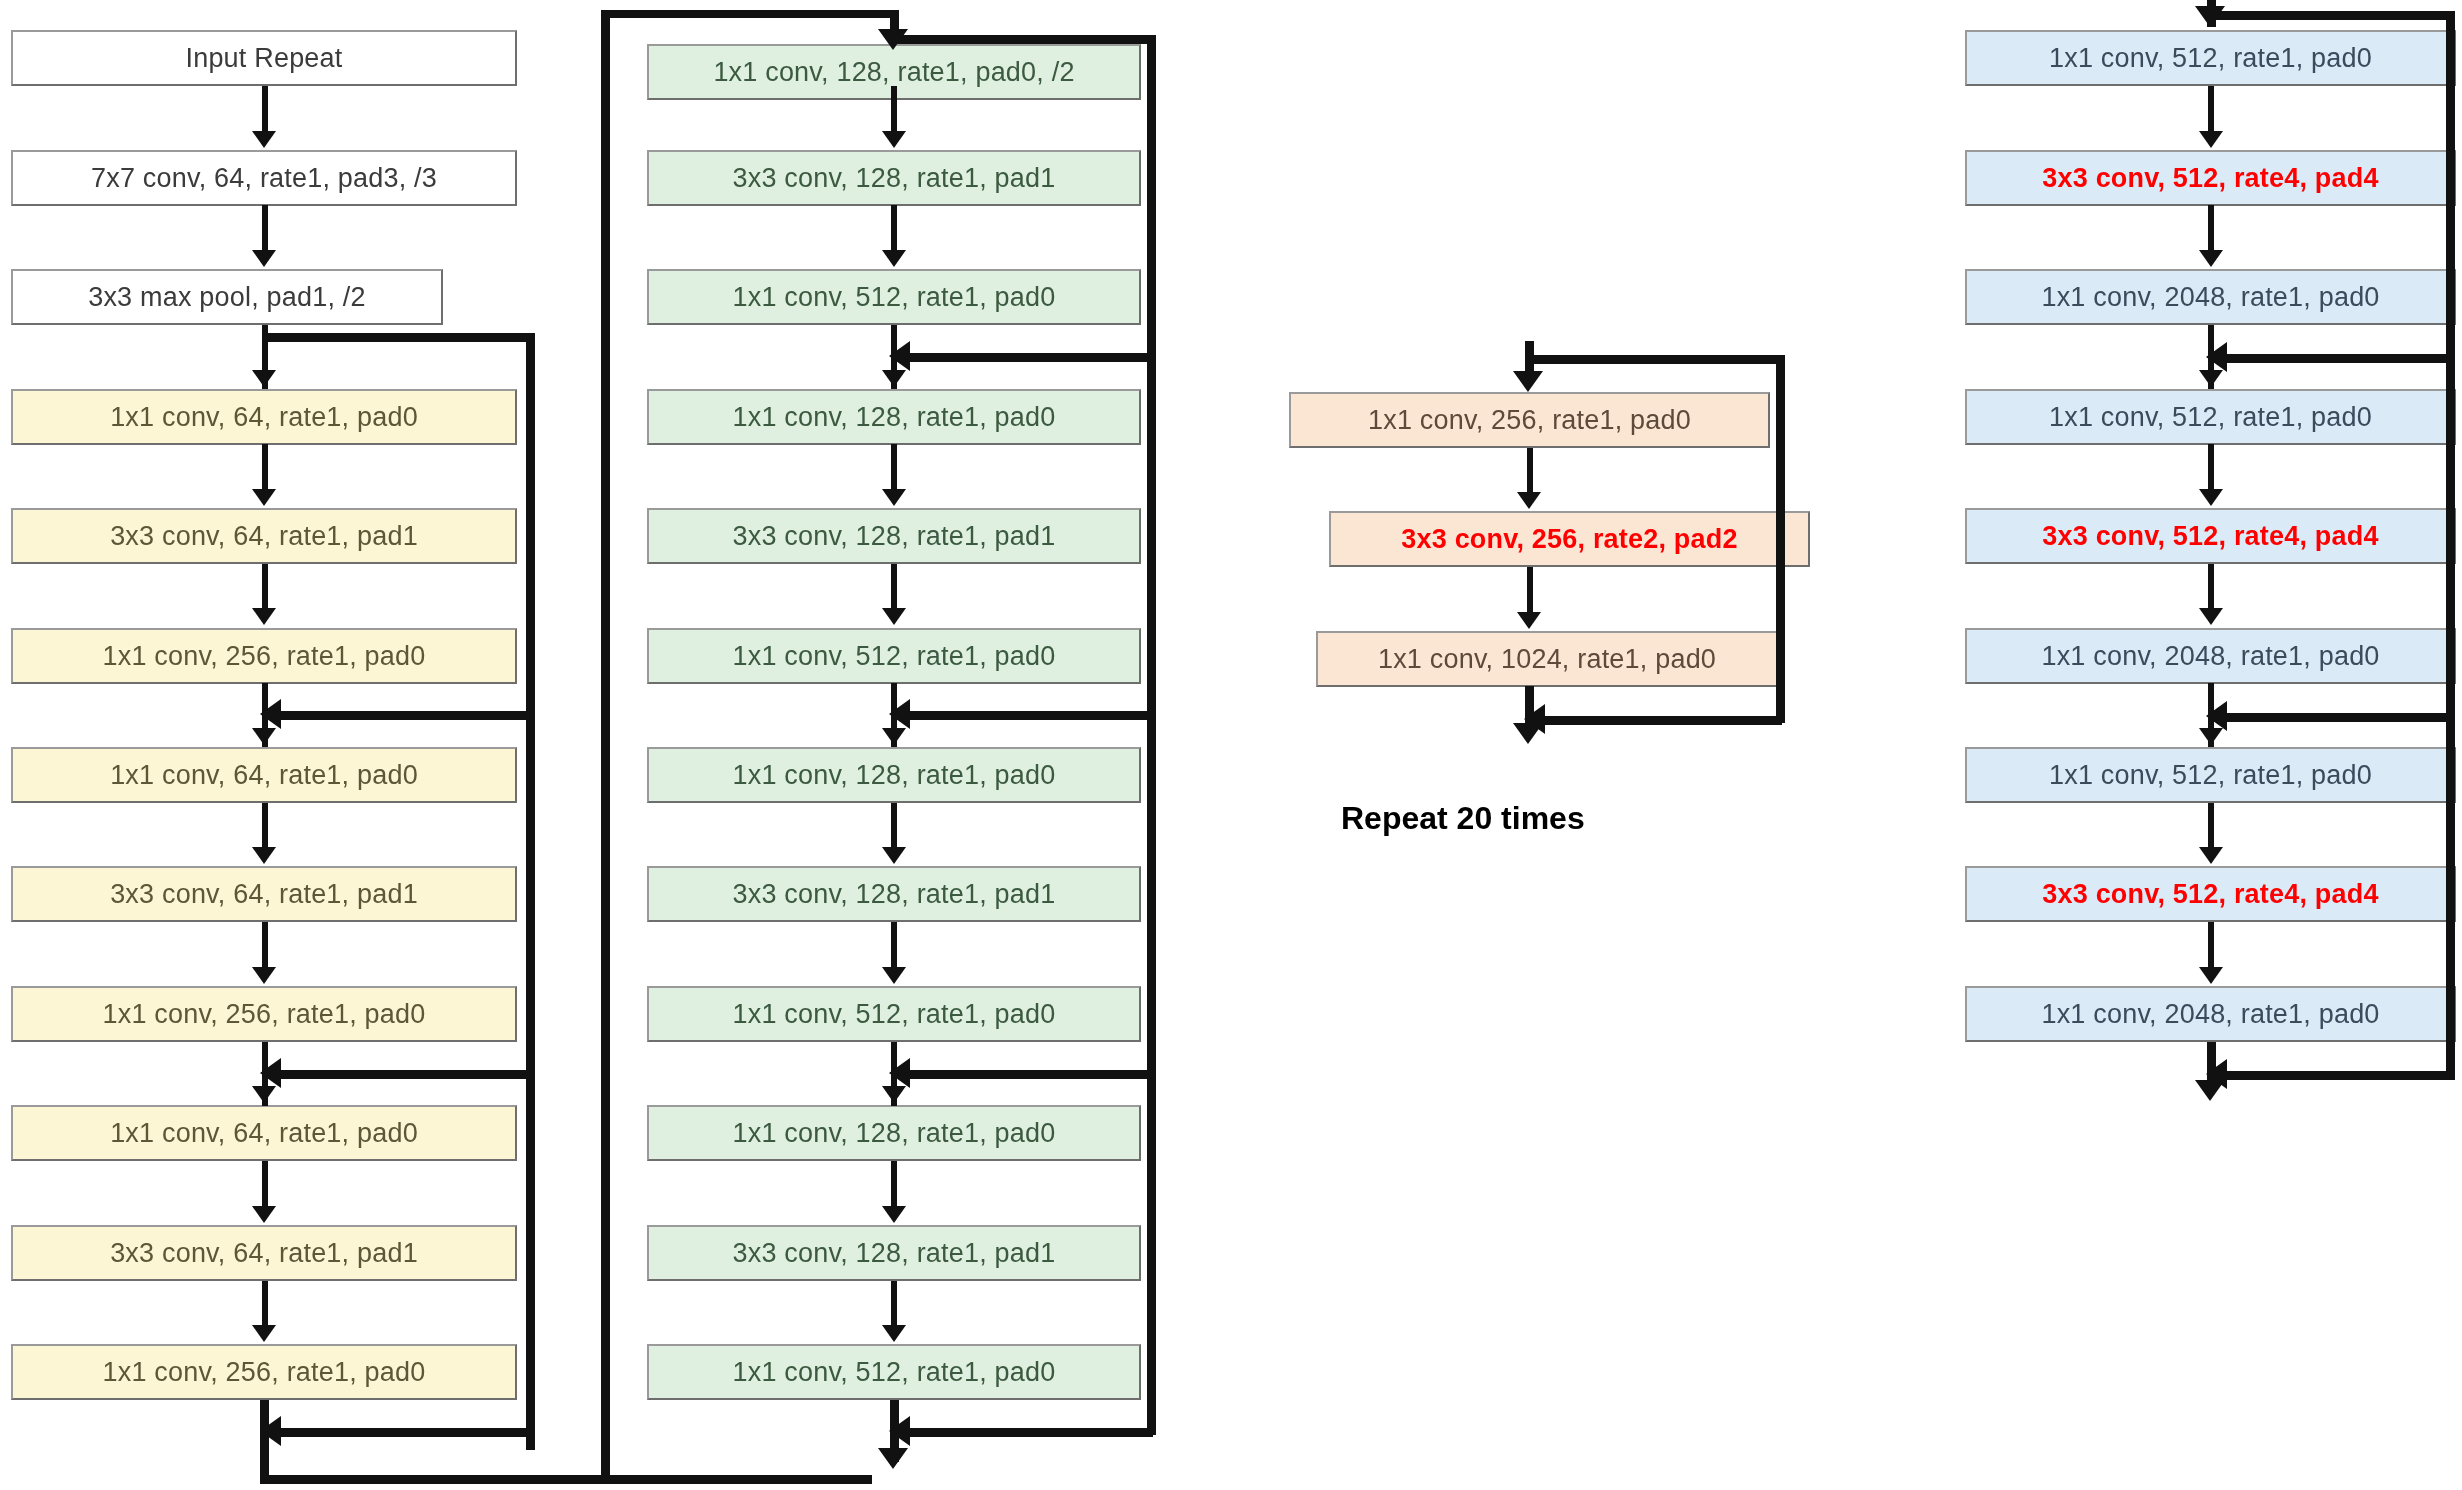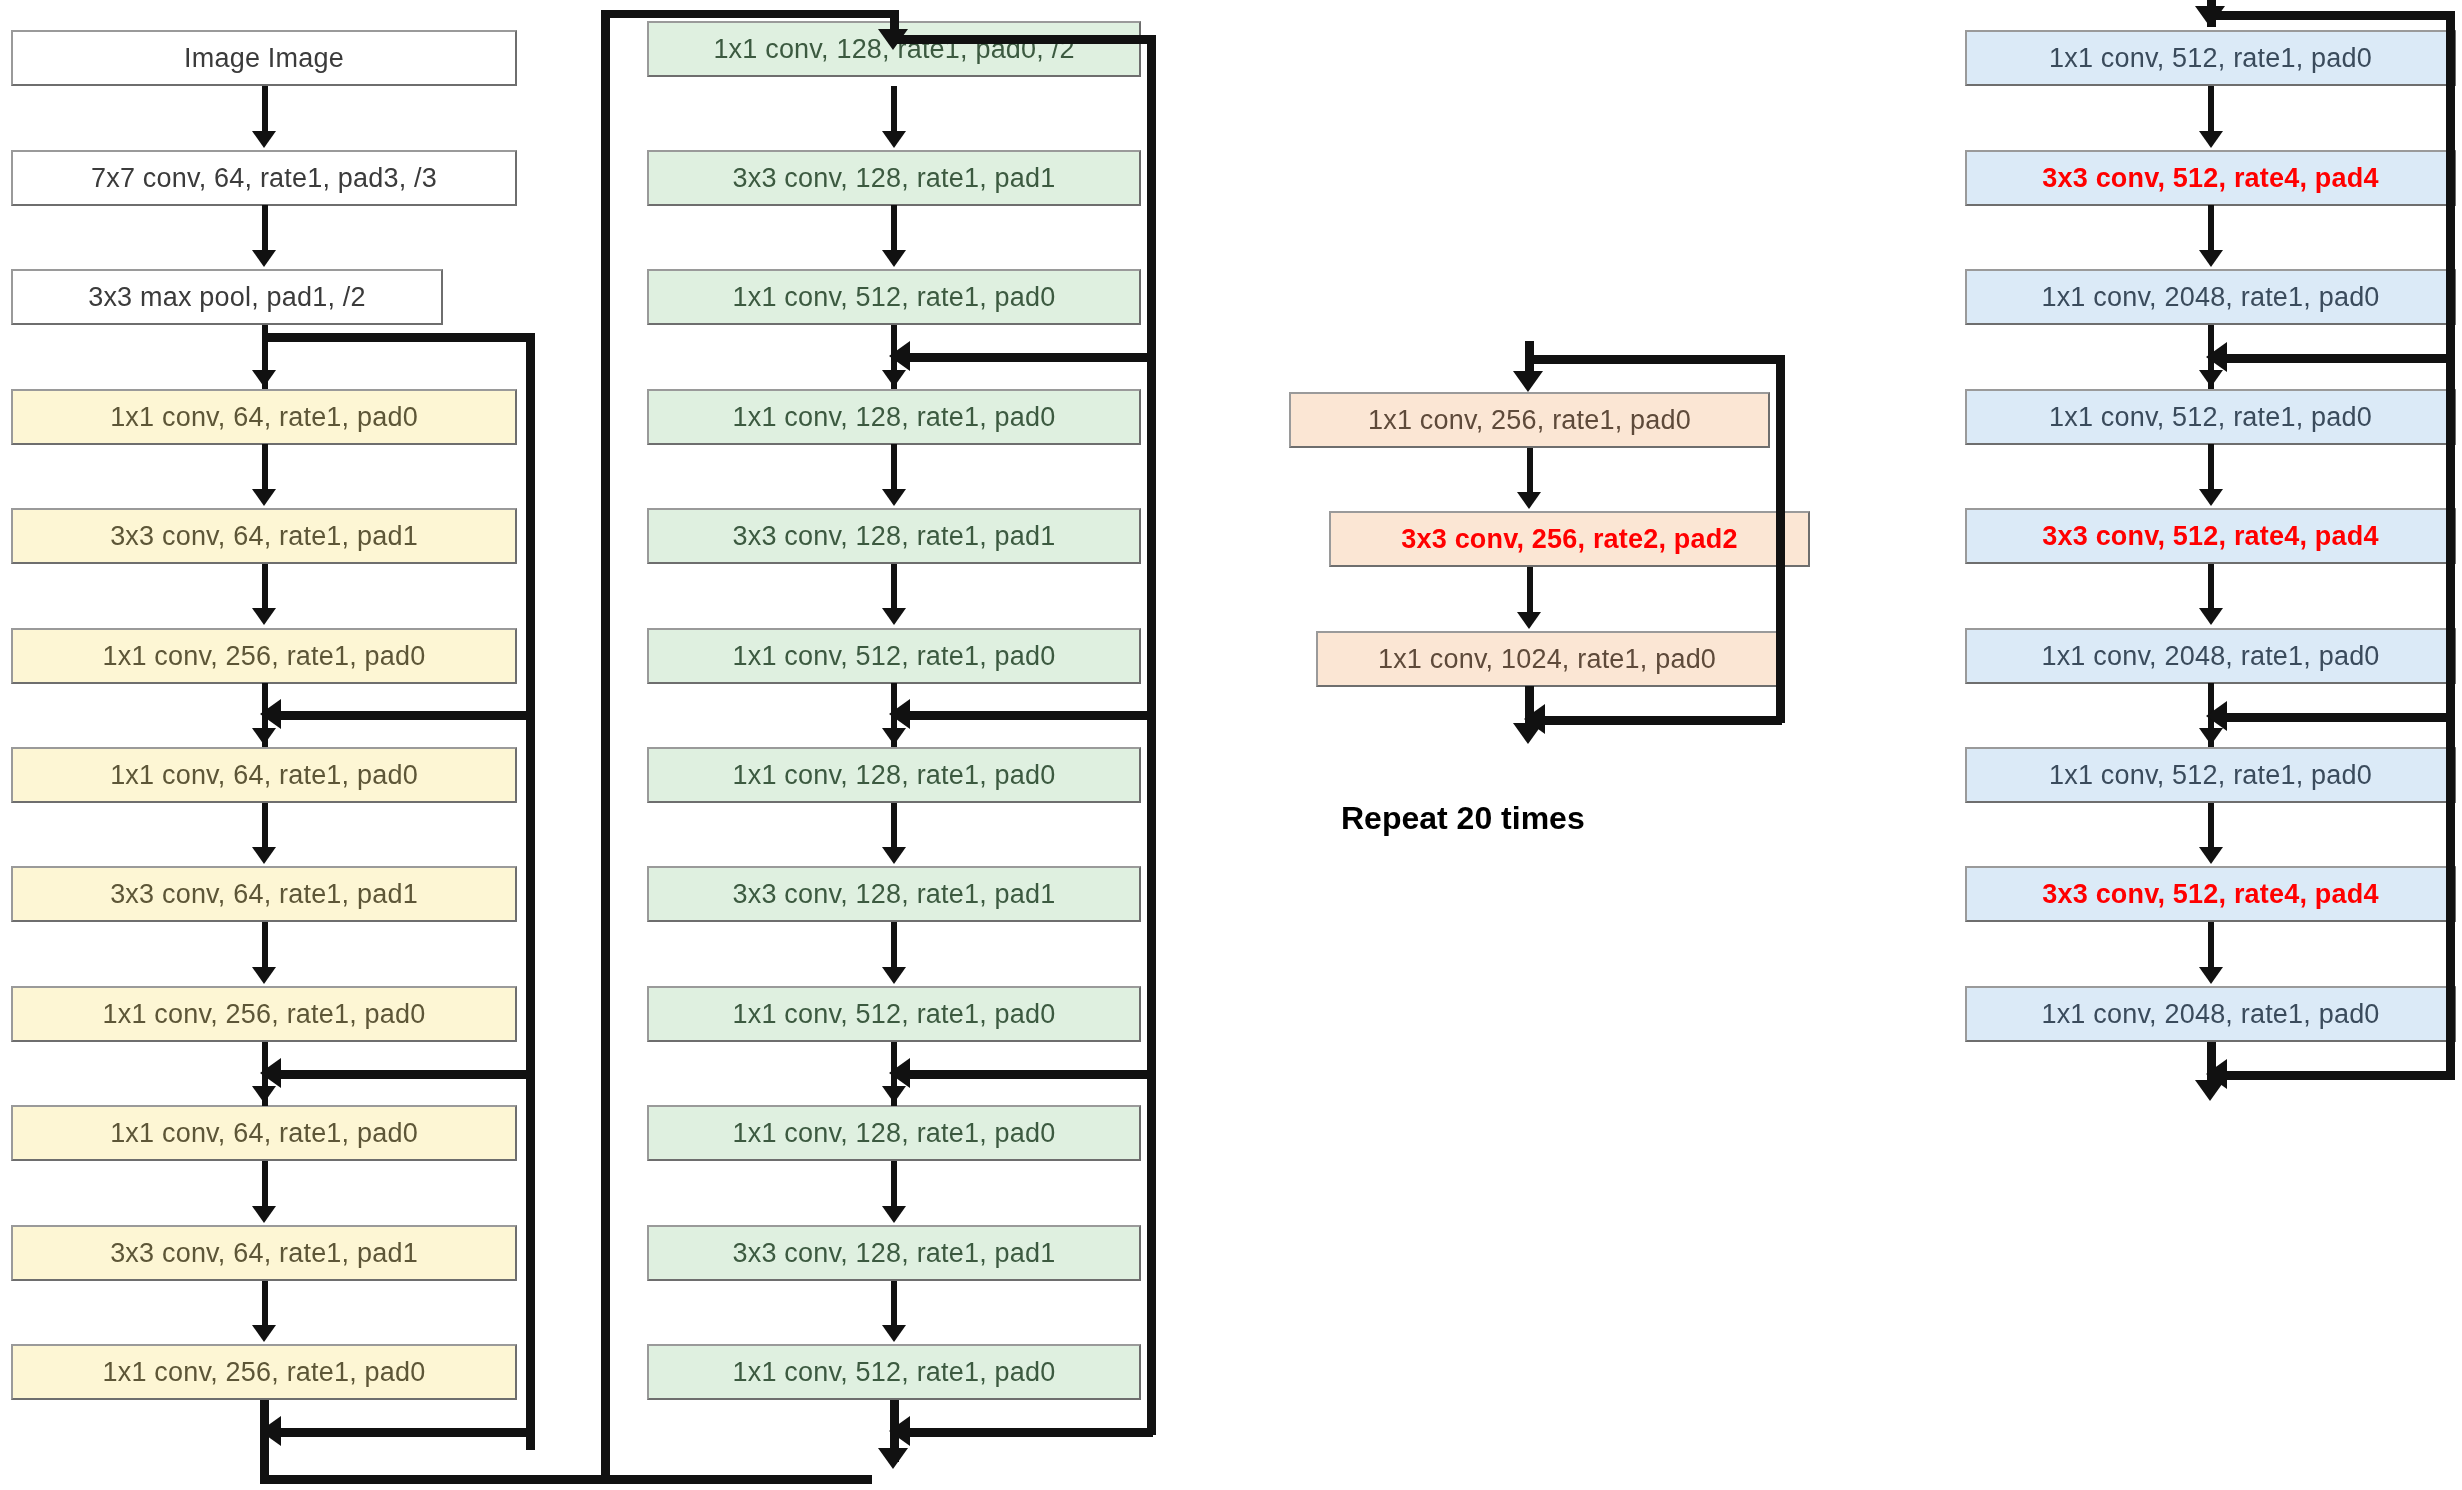--- a/index.html
+++ b/index.html
@@ -85,21 +85,21 @@
     color: #000000;
     white-space: nowrap;
   }
 </style>
 </head>
 <body>
 
 <div id="canvas">
 
   <div id="col1-blocks">
-      <div class="block white" style="left: 11px; top: 30px; width: 506px; height: 56px;">Image Image</div>
+      <div class="block white" style="left: 11px; top: 30px; width: 506px; height: 56px;">Input Repeat</div>
       <div class="block white" style="left: 11px; top: 150px; width: 506px; height: 56px;">7x7 conv, 64, rate1, pad3, /3</div>
       <div class="block white" style="left: 11px; top: 269px; width: 432px; height: 56px;">3x3 max pool, pad1, /2</div>
       <div class="block yellow" style="left: 11px; top: 389px; width: 506px; height: 56px;">1x1 conv, 64, rate1, pad0</div>
       <div class="block yellow" style="left: 11px; top: 508px; width: 506px; height: 56px;">3x3 conv, 64, rate1, pad1</div>
       <div class="block yellow" style="left: 11px; top: 628px; width: 506px; height: 56px;">1x1 conv, 256, rate1, pad0</div>
       <div class="block yellow" style="left: 11px; top: 747px; width: 506px; height: 56px;">1x1 conv, 64, rate1, pad0</div>
       <div class="block yellow" style="left: 11px; top: 866px; width: 506px; height: 56px;">3x3 conv, 64, rate1, pad1</div>
       <div class="block yellow" style="left: 11px; top: 986px; width: 506px; height: 56px;">1x1 conv, 256, rate1, pad0</div>
       <div class="block yellow" style="left: 11px; top: 1105px; width: 506px; height: 56px;">1x1 conv, 64, rate1, pad0</div>
       <div class="block yellow" style="left: 11px; top: 1225px; width: 506px; height: 56px;">3x3 conv, 64, rate1, pad1</div>
@@ -134,21 +134,21 @@
       <div class="arrow-left" style="left: 260px; top: 699px;"></div>
       <div class="hline thick" style="left: 271px; top: 1070px; width: 261px;"></div>
       <div class="arrow-left" style="left: 260px; top: 1058px;"></div>
       <div class="hline thick" style="left: 271px; top: 1428px; width: 261px;"></div>
       <div class="arrow-left" style="left: 260px; top: 1416px;"></div>
       <div class="vline thick" style="left: 260px; top: 1400px; height: 83px;"></div>
       <div class="hline thick" style="left: 260px; top: 1475px; width: 612px;"></div>
     </div>
 
   <div id="col2-blocks">
-      <div class="block green" style="left: 647px; top: 21px; width: 494px; height: 56px;">1x1 conv, 128, rate1, pad0, /2</div>
+      <div class="block green" style="left: 647px; top: 44px; width: 494px; height: 56px;">1x1 conv, 128, rate1, pad0, /2</div>
       <div class="block green" style="left: 647px; top: 150px; width: 494px; height: 56px;">3x3 conv, 128, rate1, pad1</div>
       <div class="block green" style="left: 647px; top: 269px; width: 494px; height: 56px;">1x1 conv, 512, rate1, pad0</div>
       <div class="block green" style="left: 647px; top: 389px; width: 494px; height: 56px;">1x1 conv, 128, rate1, pad0</div>
       <div class="block green" style="left: 647px; top: 508px; width: 494px; height: 56px;">3x3 conv, 128, rate1, pad1</div>
       <div class="block green" style="left: 647px; top: 628px; width: 494px; height: 56px;">1x1 conv, 512, rate1, pad0</div>
       <div class="block green" style="left: 647px; top: 747px; width: 494px; height: 56px;">1x1 conv, 128, rate1, pad0</div>
       <div class="block green" style="left: 647px; top: 866px; width: 494px; height: 56px;">3x3 conv, 128, rate1, pad1</div>
       <div class="block green" style="left: 647px; top: 986px; width: 494px; height: 56px;">1x1 conv, 512, rate1, pad0</div>
       <div class="block green" style="left: 647px; top: 1105px; width: 494px; height: 56px;">1x1 conv, 128, rate1, pad0</div>
       <div class="block green" style="left: 647px; top: 1225px; width: 494px; height: 56px;">3x3 conv, 128, rate1, pad1</div>

